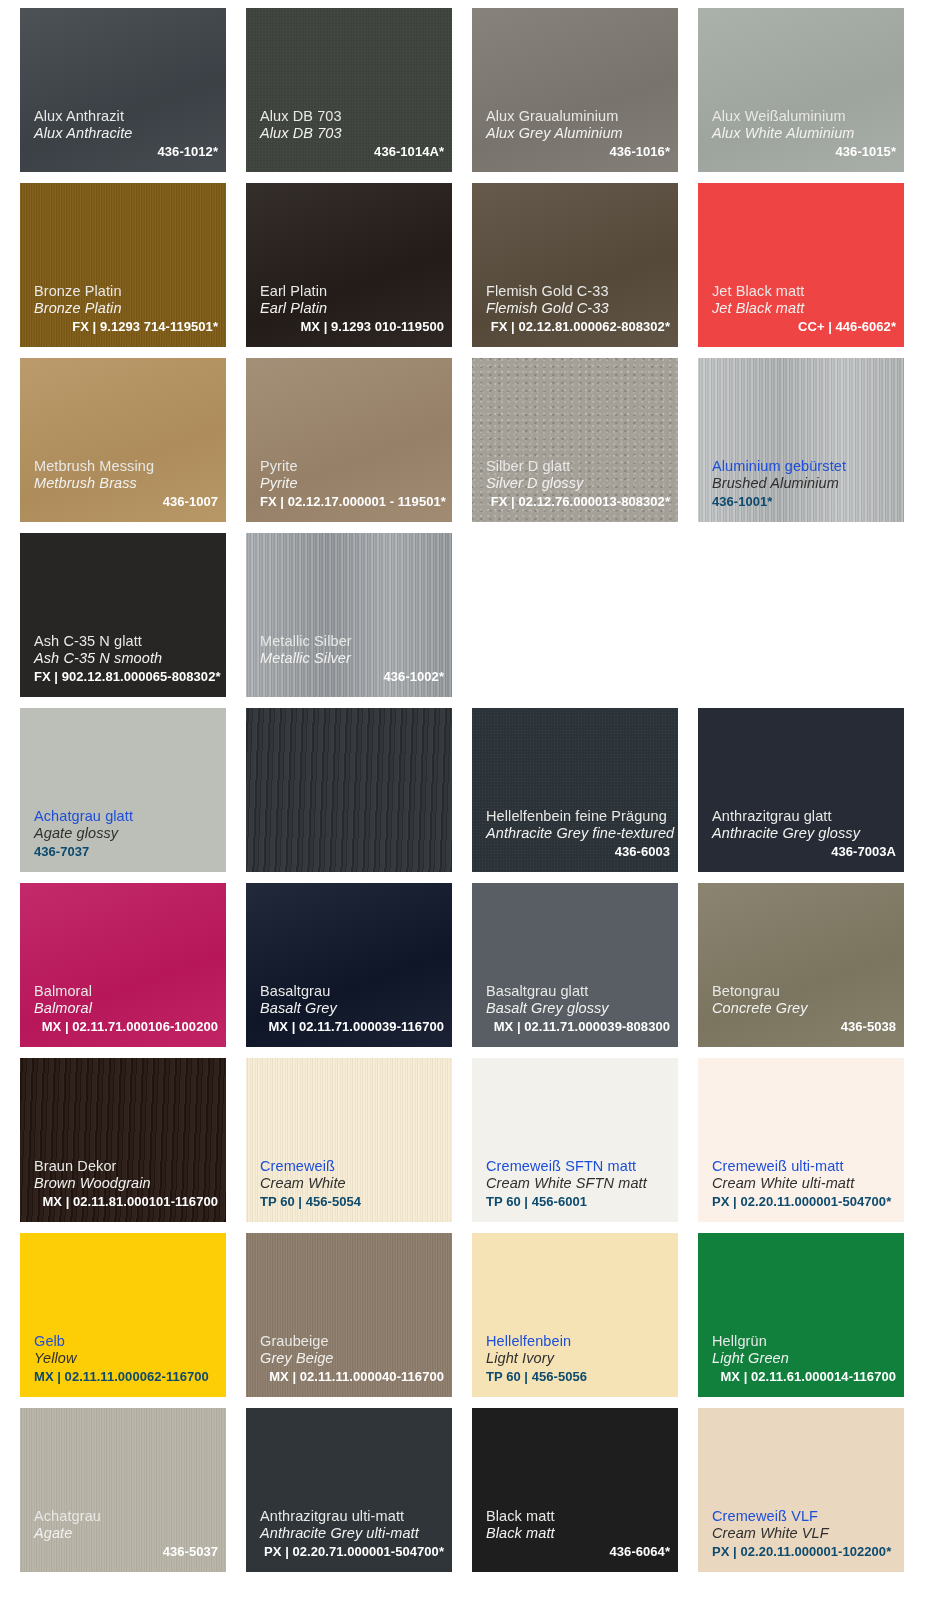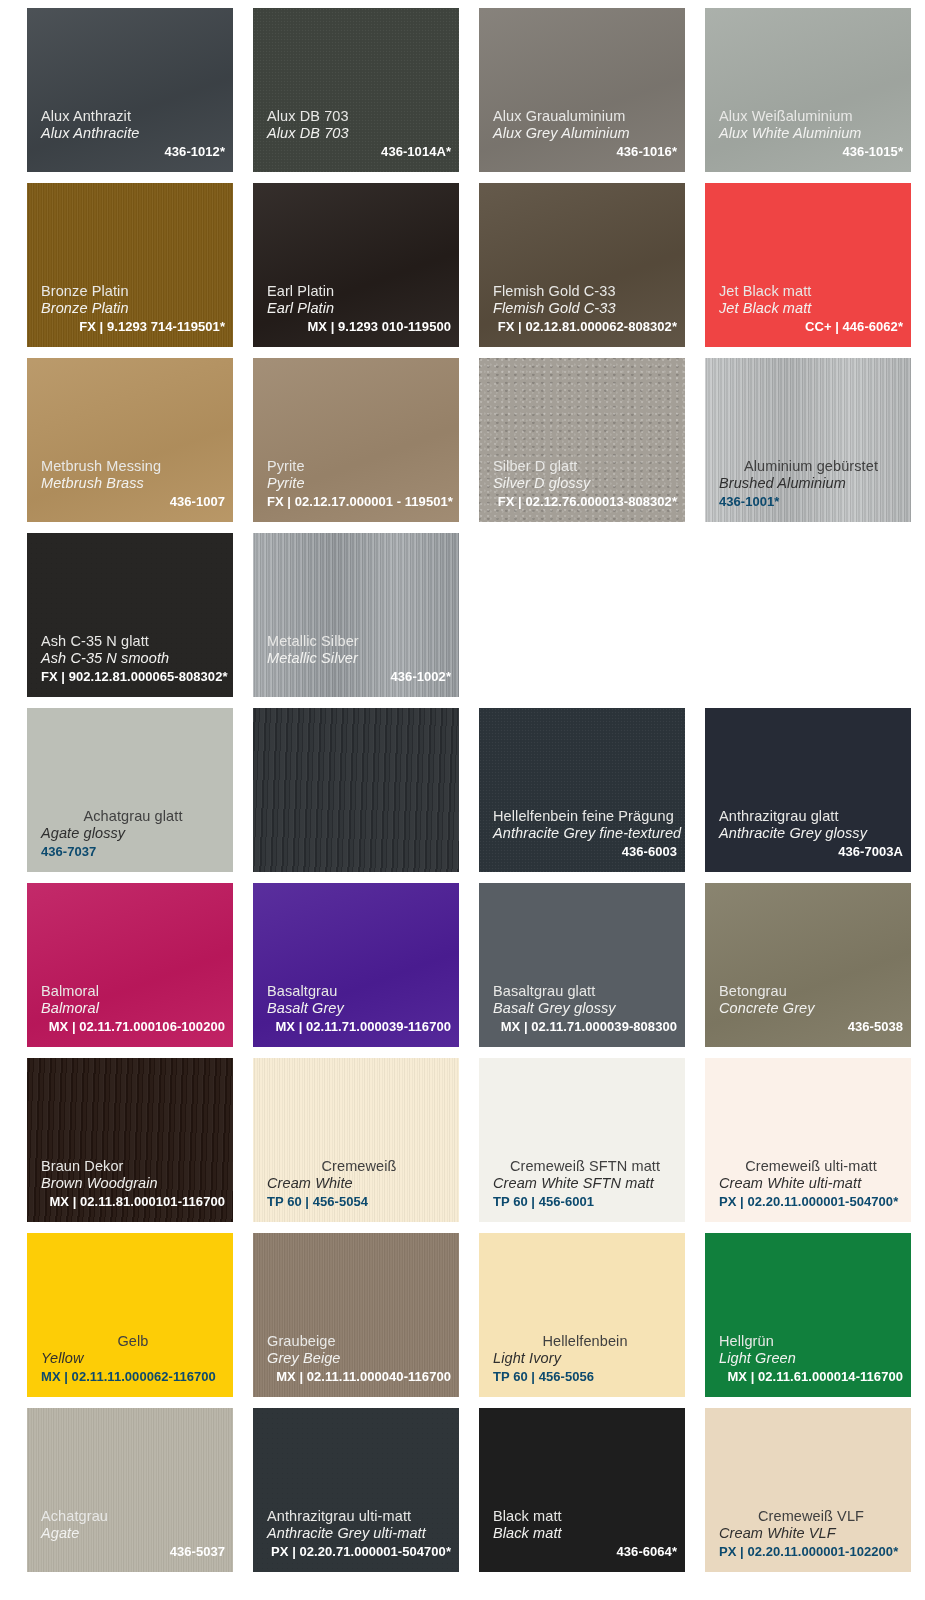--- a/index.html
+++ b/index.html
@@ -17,21 +17,21 @@
   #sheet {
     position: relative;
     width: 925px;
     height: 1600px;
     background: #ffffff;
   }
 
   .swatch-grid {
     display: flex;
     flex-wrap: wrap;
-    padding: 8px 0 0 27px;
+    padding: 8px 0 0 20px;
     box-sizing: border-box;
     width: 735px;
   }
 
   .swatch-row {
     display: flex;
     width: 905px;
     margin-bottom: 11px;
   }
 
@@ -155,21 +155,21 @@
     font-weight: 700;
     letter-spacing: 0.05px;
     margin-top: 1px;
     white-space: nowrap;
   }
 
   .text-light .cap-de { color: #e8e8e6; }
   .text-light .cap-en { color: #f2f2f0; }
   .text-light .cap-code { color: #ffffff; text-align: right; }
 
-  .text-dark .cap-de { color: #404040; text-align: center; }
+  .text-dark .cap-de { color: #1d4ed8; }
   .text-dark .cap-en { color: #2f2f2f; }
   .text-dark .cap-code { color: #0c4a6e; }
 </style>
 </head>
 <body>
 
 <div id="sheet">
   <div class="swatch-grid">
       <div class="swatch-row">
         <div class="swatch text-light" style="background-color: rgb(61, 67, 72);">
@@ -322,21 +322,21 @@
       </div>
       <div class="swatch-row">
         <div class="swatch text-light" style="background-color: #be185d;">
           <div class="swatch-texture tex-soft"></div>
           <div class="swatch-caption">
             <div class="cap-de">Balmoral</div>
             <div class="cap-en">Balmoral</div>
             <div class="cap-code">MX | 02.11.71.000106-100200</div>
           </div>
         </div>
-        <div class="swatch text-light" style="background-color: #4c1d95;">
+        <div class="swatch text-light" style="background-color: #0f172a;">
           <div class="swatch-texture tex-soft"></div>
           <div class="swatch-caption">
             <div class="cap-de">Basaltgrau</div>
             <div class="cap-en">Basalt Grey</div>
             <div class="cap-code">MX | 02.11.71.000039-116700</div>
           </div>
         </div>
         <div class="swatch text-light" style="background-color: rgb(88, 94, 100);">
           <div class="swatch-texture tex-none"></div>
           <div class="swatch-caption">

